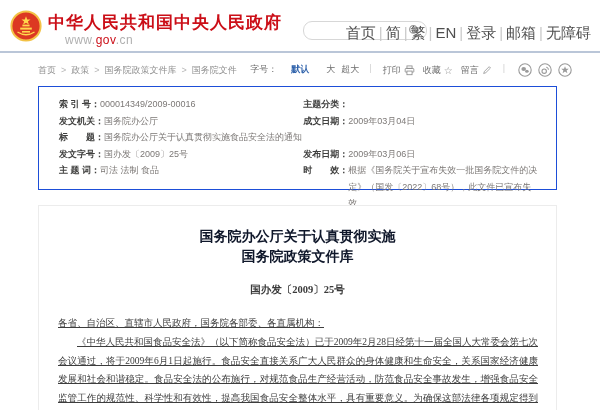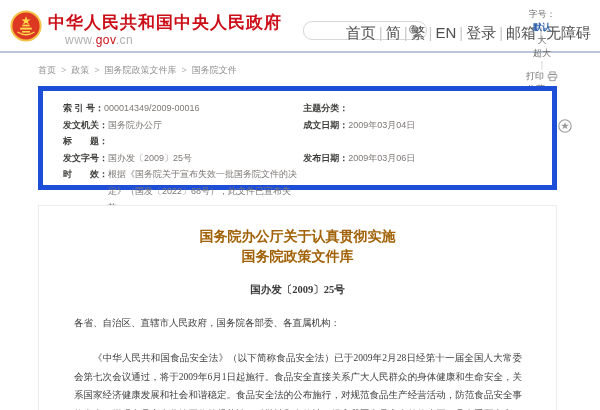--- a/index.html
+++ b/index.html
@@ -22,48 +22,48 @@
   .top-nav .sep{color:#c9c9c9;margin:0 3px;}
   .top-nav span[data-interactable="true"]{cursor:pointer;}
   .hdr-divider{position:absolute;top:51px;left:0;right:0;height:2px;background:#bac6d8;}
 
   
   .crumb-bar{position:absolute;top:62px;left:38px;right:28px;height:16px;font-size:9px;
              display:flex;justify-content:space-between;align-items:center;}
   .crumbs{color:#8f8f8f;white-space:nowrap;}
   .crumbs .csep{color:#b5b5b5;margin:0 5px;}
   .crumbs span[data-interactable="true"]{cursor:pointer;}
-  .tools{display:flex;align-items:center;color:#6e6e6e;white-space:nowrap;flex-direction:column;}
+  .tools{display:flex;color:#6e6e6e;white-space:nowrap;}
   .tools .fs-default{color:#2f62ab;font-weight:bold;margin:0 14px;}
   .tools .fs{margin:0 3px;cursor:pointer;}
   .tools .tsep{color:#d0d0d0;margin:0 7px;}
   .tool-item{display:inline-flex;align-items:center;margin:0 4px;cursor:pointer;}
   .tool-item svg,.tool-item .uglyph{margin-left:3px;}
   .uglyph{font-size:10px;color:#8b8b8b;}
   .share-circles{display:inline-flex;align-items:center;}
   .share-circles svg{margin-left:6px;cursor:pointer;}
 
   
   .meta-card{position:absolute;top:86px;left:38px;width:519px;height:104px;
-             border:5px solid #1d4ed8;box-sizing:border-box;background:#fff;}
+             border:1px solid #1d4ed8;box-sizing:border-box;background:#fff;}
   .meta-grid{display:grid;grid-template-columns:51% 49%;padding:9px 18px 0 20px;}
   .meta-cell{display:flex;align-items:flex-start;font-size:9px;line-height:16.5px;}
   .meta-label{font-weight:bold;color:#40403f;white-space:pre;flex:none;}
   .meta-value{color:#7c7876;}
 
   
   .doc-card{position:absolute;top:205px;left:38px;width:519px;height:300px;
             border:1px solid #ececec;box-sizing:border-box;background:#fff;
             font-family:"Liberation Serif",serif;}
   .doc-title{margin:21px 30px 0;text-align:center;font-size:14px;font-weight:bold;
-             color:#a16207;line-height:20px;}
+             color:#0f172a;line-height:20px;}
   .doc-number{margin-top:16px;text-align:center;font-size:10.5px;color:#3a3a3a;font-weight:bold;}
   .doc-body{margin:17px 18px 0 19px;font-size:9.5px;line-height:18.8px;color:#3d3d3d;
             text-align:justify;}
-  .doc-p{margin:16px;text-indent:2em;}
+  .doc-p{margin:0;text-indent:2em;text-decoration:underline;}
   .doc-p.first{text-indent:0;}
 </style>
 </head>
 <body>
 
 <div id="screen" data-interactable="false">
 
   <div class="header" data-interactable="false">
     <svg class="emblem" data-interactable="false" viewBox="0 0 32 32">
       <circle cx="16" cy="16" r="14.6" fill="#dc3822" stroke="#f3c246" stroke-width="2"></circle>
@@ -152,32 +152,37 @@
           <span class="meta-label" data-interactable="false">发文机关：</span>
           <span class="meta-value" data-interactable="false">国务院办公厅</span>
         </div>
       <div class="meta-cell" data-interactable="false">
           <span class="meta-label" data-interactable="false">成文日期：</span>
           <span class="meta-value" data-interactable="false">2009年03月04日</span>
         </div>
 
       <div class="meta-cell" data-interactable="false">
           <span class="meta-label" data-interactable="false">标　　题：</span>
+          <span class="meta-value" data-interactable="false">国务院办公厅关于认真贯彻实施食品安全法的通知</span>
         </div>
       <div class="meta-cell" data-interactable="false"></div>
 
       <div class="meta-cell" data-interactable="false">
           <span class="meta-label" data-interactable="false">发文字号：</span>
           <span class="meta-value" data-interactable="false">国办发〔2009〕25号</span>
         </div>
       <div class="meta-cell" data-interactable="false">
           <span class="meta-label" data-interactable="false">发布日期：</span>
           <span class="meta-value" data-interactable="false">2009年03月06日</span>
         </div>
 
+      <div class="meta-cell" data-interactable="false">
+          <span class="meta-label" data-interactable="false">主 题 词：</span>
+          <span class="meta-value" data-interactable="false">司法 法制 食品</span>
+        </div>
       <div class="meta-cell" data-interactable="false">
           <span class="meta-label" data-interactable="false">时　　效：</span>
           <span class="meta-value" data-interactable="false">根据《国务院关于宣布失效一批国务院文件的决定》（国发〔2022〕68号），此文件已宣布失效。</span>
         </div>
     </div>
   </div>
 
   <div class="doc-card" data-interactable="false">
     <div class="doc-title" data-interactable="false">
       <div data-interactable="false">国务院办公厅关于认真贯彻实施</div>

